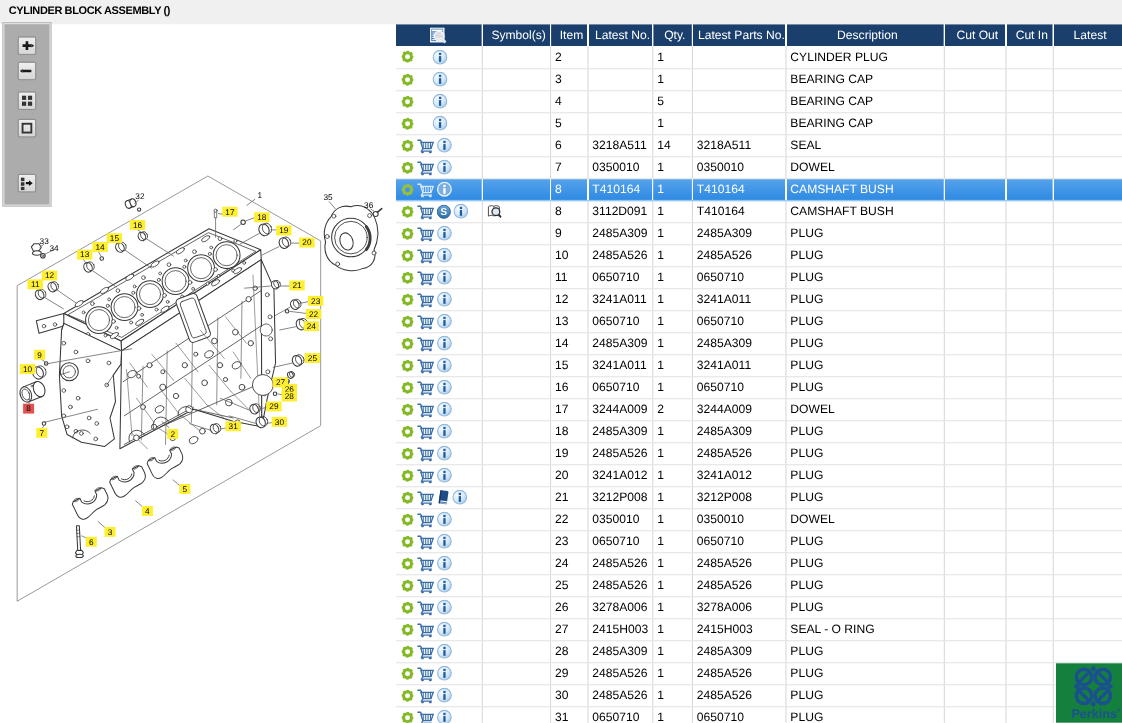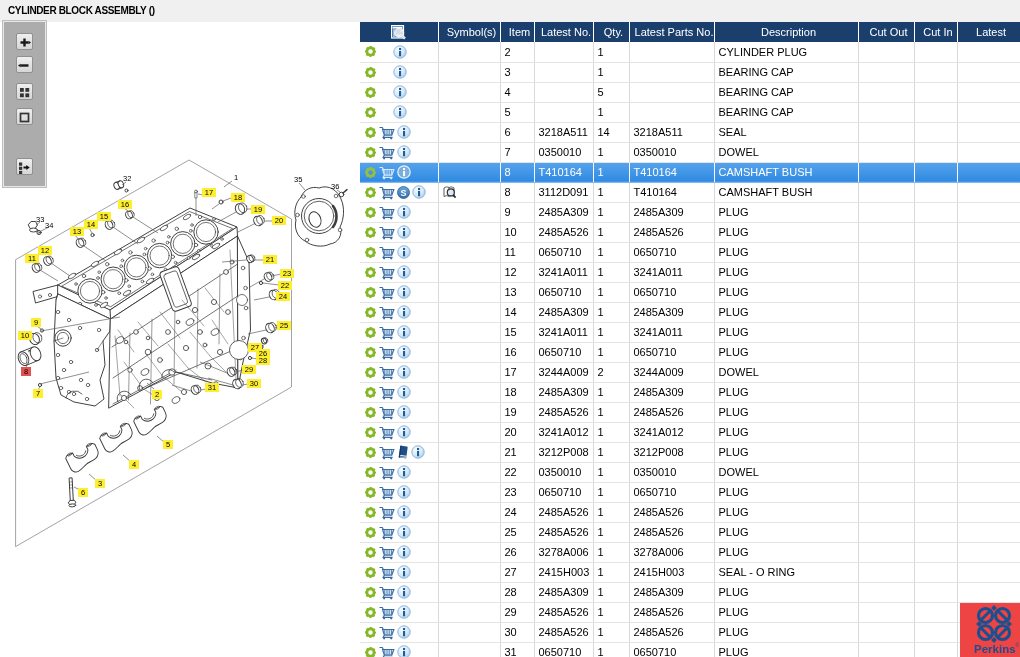--- a/index.html
+++ b/index.html
@@ -10,21 +10,21 @@
 table{border-collapse:collapse;table-layout:fixed;width:660px;font-size:11px;color:#000}
 th{background:#1b3f6d;color:#fff;font-weight:normal;text-align:center;height:20px;
 font-size:11px;padding:0 0 0 5px;border-right:1px solid #fff;overflow:hidden;white-space:nowrap}
 td{height:20px;padding:0 0 0 4px;border-right:1px solid #d9d9d9;border-bottom:1px solid #e4e4e4;
 overflow:hidden;white-space:nowrap;background:#fff}
 td.c0{padding-left:5px}
 tr.sel td{background:linear-gradient(#56a3ec,#2f8ae2);color:#fff;border-right:1px solid rgba(255,255,255,.45);
 border-bottom:1px solid #7bb9f0}
 .ic{vertical-align:middle;margin-right:2px}
 .sp17{display:inline-block;width:15px}
-#logo{position:absolute;left:960px;top:603px;width:60px;height:54px;background:#ef4444}
+#logo{position:absolute;left:960px;top:603px;width:60px;height:54px;background:#15803d}
 #toolbar{position:absolute;left:3px;top:21px;width:43px;height:166px;background:#acacac;border:1px solid #e8e8e8;outline:1px solid #bdbdbd}
 .tbtn{position:absolute;left:12px;width:17px;height:17px;background:linear-gradient(#efefef,#d6d6d6);border:1px solid #909090;border-radius:2px;text-align:center;padding-top:1px}
 </style></head><body>
 <div id="draw">
 <svg width="360" height="657" viewBox="0 0 360 657">
 <path d="M189,160 L291.5,219 L291.5,387 L15.6,546.6 L15.6,259.7 Z" fill="none" stroke="#8c8c8c" stroke-width="0.8"></path>
 <g stroke="#383838" stroke-width="0.95" fill="#fff" stroke-linejoin="round" stroke-linecap="round">
 <path d="M58,285 L190,208 L237,227 L110,310 Z"></path>
         <path d="M58,285 L33,291.5 L35.5,303 L59.5,296 Z"></path>
         <circle cx="40" cy="296.5" r="1.6" stroke-width="0.7"></circle>

